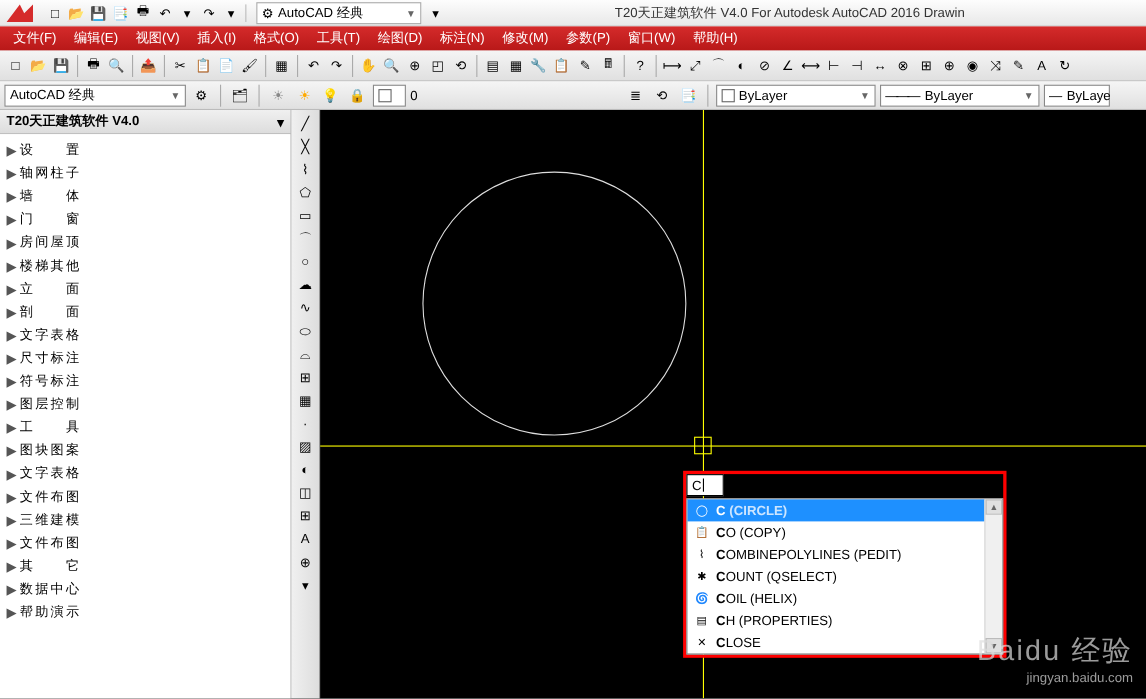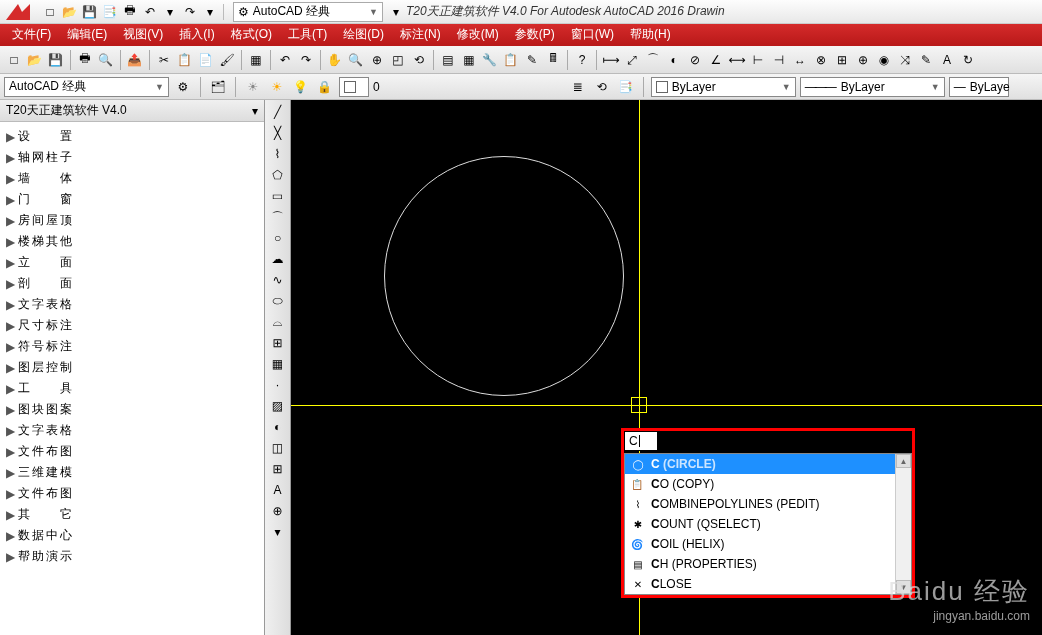--- a/index.html
+++ b/index.html
@@ -3,31 +3,31 @@
 <meta charset="utf-8">
 <style>
 * { margin: 0; padding: 0; box-sizing: border-box; font-family: "Microsoft YaHei", "SimSun", Arial, sans-serif; font-size: 12px; }
 body { width: 1042px; height: 635px; background: #f0f0f0; overflow: hidden; position: relative; }
 .title-bar { height: 24px; background: linear-gradient(#fdfdfd, #e8e8e8); display: flex; align-items: center; padding: 0 4px; border-bottom: 1px solid #ccc; }
 .app-logo { width: 32px; height: 20px; position: relative; margin-right: 4px; }
 .app-logo svg { width: 32px; height: 20px; }
 .qat-btn { width: 18px; height: 18px; display: inline-flex; align-items: center; justify-content: center; margin: 0 1px; cursor: pointer; }
 .qat-sep { width: 1px; height: 16px; background: #bbb; margin: 0 3px; }
 .workspace-select { margin-left: 6px; height: 20px; border: 1px solid #aaa; background: #fff; padding: 0 4px; display: flex; align-items: center; min-width: 150px; }
-.title-text { flex: 1; text-align: left; padding-right: 8px; color: #333; white-space: nowrap; overflow: hidden; font-style: italic; }
+.title-text { flex: 1; text-align: center; padding-right: 8px; color: #333; white-space: nowrap; overflow: hidden; }
 .menu-bar { height: 22px; background: linear-gradient(#d52b2b, #b81818); display: flex; padding: 0 4px; }
 .menu-item { color: #fff; padding: 2px 8px; cursor: pointer; }
 .toolbar-row { height: 28px; background: linear-gradient(#f5f5f5, #e0e0e0); border-bottom: 1px solid #bbb; display: flex; align-items: center; padding: 0 4px; gap: 1px; overflow: hidden; }
 .tb-btn { width: 20px; height: 20px; display: inline-flex; align-items: center; justify-content: center; cursor: pointer; border: 1px solid transparent; }
 .tb-sep { width: 1px; height: 20px; background: #aaa; margin: 0 3px; }
 .props-row { height: 26px; background: linear-gradient(#f5f5f5, #e0e0e0); border-bottom: 1px solid #bbb; display: flex; align-items: center; padding: 0 4px; gap: 4px; }
 .props-select { height: 20px; border: 1px solid #888; background: #fff; padding: 0 4px; display: flex; align-items: center; }
 .main-area { display: flex; height: calc(635px - 24px - 22px - 28px - 26px); }
 .side-panel { width: 265px; background: #f5f5f5; border-right: 1px solid #999; display: flex; flex-direction: column; }
-.panel-header { height: 22px; background: linear-gradient(#f0f0f0, #ddd); border-bottom: 1px solid #bbb; display: flex; align-items: center; padding: 0 6px; }
+.panel-header { height: 22px; background: linear-gradient(#f0f0f0, #ddd); border-bottom: 1px solid #bbb; display: flex; align-items: center; padding: 0 6px; font-weight: bold; }
 .tree-list { flex: 1; background: #fff; padding: 4px 2px; overflow: auto; }
 .tree-item { display: flex; align-items: center; padding: 2px 4px; cursor: pointer; letter-spacing: 2px; }
 .tree-arrow { width: 10px; color: #555; margin-right: 2px; }
 .vtoolbar { width: 26px; background: linear-gradient(90deg, #f0f0f0, #ddd); border-right: 1px solid #999; display: flex; flex-direction: column; align-items: center; padding: 2px 0; gap: 1px; }
 .vtb-btn { width: 20px; height: 20px; display: flex; align-items: center; justify-content: center; cursor: pointer; border: 1px solid transparent; }
 .canvas-area { flex: 1; background: #000; position: relative; overflow: hidden; }
 .crosshair-h { position: absolute; height: 1px; background: #ffff00; left: 0; right: 0; top: 305px; }
 .crosshair-v { position: absolute; width: 1px; background: #ffff00; top: 0; bottom: 0; left: 348px; }
 .crosshair-box { position: absolute; width: 16px; height: 16px; border: 1px solid #ffff00; left: 340px; top: 297px; }
 .circle-shape { position: absolute; width: 240px; height: 240px; border: 1px solid #ddd; border-radius: 50%; left: 93px; top: 56px; }

